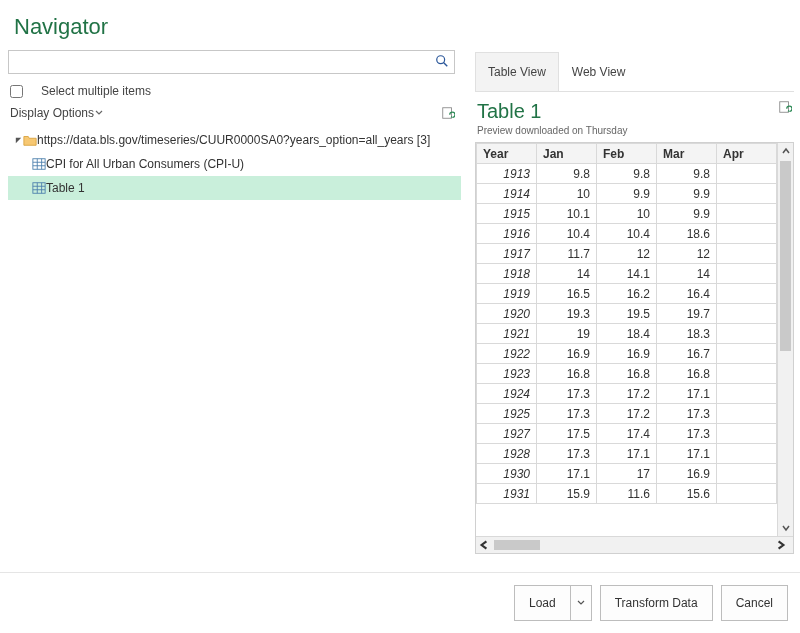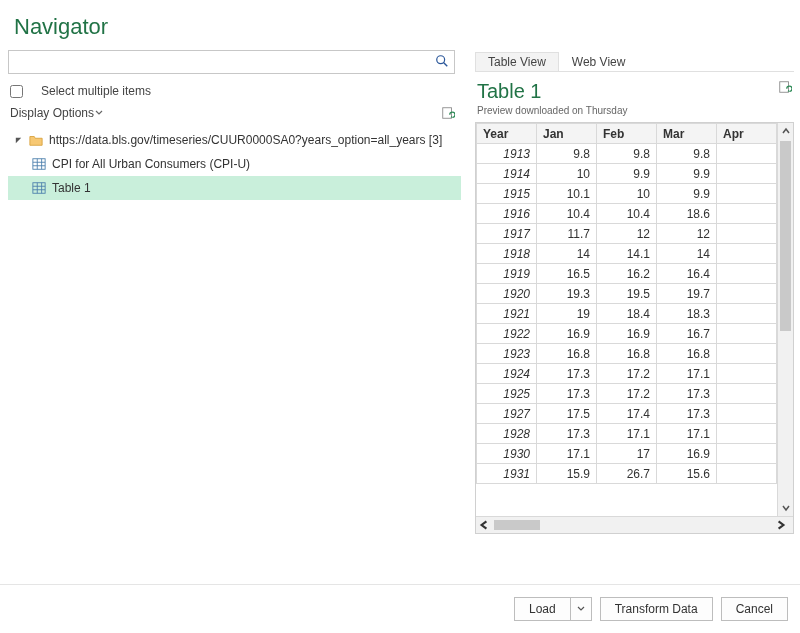--- a/index.html
+++ b/index.html
@@ -11,28 +11,28 @@
   .right { flex:1; display:flex; flex-direction:column; }
   .search-wrap { position:relative; margin:0 6px 6px 0; }
   .search { width:100%; border:1px solid #c7c7c7; height:24px; padding:0 26px 0 6px; font-size:12px; }
   .search-icon { position:absolute; right:6px; top:4px; color:#2b579a; }
   .check-row { display:flex; align-items:center; gap:18px; margin:4px 2px 8px 2px; color:#444; }
   .check-row input { width:13px; height:13px; }
   .display-row { display:flex; align-items:center; justify-content:space-between; margin:0 6px 6px 2px; color:#444; }
   .display-row .label { display:flex; align-items:center; gap:1px; }
   .refresh-icon svg, .search-icon svg { width:14px; height:14px; }
   .tree { margin-top:2px; }
-  .tree-row { display:flex; align-items:center; height:24px; padding-left:6px; gap:6px; cursor:default;text-align:right; }
+  .tree-row { display:flex; align-items:center; height:24px; padding-left:6px; cursor:default;text-align:right; }
   .tree-row.lvl1 { padding-left:24px; }
   .tree-row.selected { background:#c9efdb; }
   .tree-row .caret svg { width:9px; height:9px; }
   .folder-icon svg { width:14px; height:14px; }
   .table-icon svg { width:14px; height:14px; }
   .tabs { display:flex; border-bottom:1px solid #e0e0e0; margin-top:2px; }
-  .tab { padding:2px 12px; font-size:12px; color:#444; cursor:default; border:1px solid transparent; border-bottom:none; }
+  .tab { padding:12px 12px; font-size:12px; color:#444; cursor:default; border:1px solid transparent; border-bottom:none; }
   .tab.active { background:#f3f3f3; border-color:#e0e0e0; }
   .preview-head { display:flex; align-items:flex-start; justify-content:space-between; margin:8px 2px 6px 2px; }
   .preview-title { color:#217346; font-size:20px; }
   .preview-sub { color:#666; font-size:10px; margin-top:2px; }
   .table-wrap { border:1px solid #d0d0d0; position:relative; height:412px; display:flex; flex-direction:column; }
   .table-scroll { position:relative; flex:1; display:flex; overflow:hidden;justify-content:space-between; }
   .data-table { flex:1; overflow:hidden; }
   .data-table table { border-collapse:collapse; width:100%; table-layout:fixed; }
   .data-table th, .data-table td { border:1px solid #d9d9d9; height:20px; padding:0 6px; text-align:right; font-size:12px; font-weight:normal; background:#fff; }
   .data-table th { background:#f4f4f4; text-align:left; font-weight:600; }
@@ -40,21 +40,21 @@
   .col-year { width:60px; }
   .col-m { width:60px; }
   .vscroll { width:16px; background:#f1f1f1; border-left:1px solid #d9d9d9; position:relative; }
   .vscroll .arrow { height:16px; display:flex; align-items:center; justify-content:center; color:#666; }
   .vscroll .thumb { position:absolute; left:2px; right:2px; top:18px; height:190px; background:#c9c9c9; }
   .hscroll { height:17px; background:#f1f1f1; border-top:1px solid #d9d9d9; display:flex; align-items:center; justify-content:space-between; padding:0 2px; }
   .hscroll .arrow { width:16px; text-align:center; color:#444; }
   .hscroll .track { flex:1; position:relative; height:10px; }
   .hscroll .thumb { position:absolute; left:0; width:46px; top:0; bottom:0; background:#c9c9c9; }
   .footer { border-top:1px solid #e5e5e5; background:#fff; padding:12px; display:flex; justify-content:flex-end; gap:8px; }
-  .btn { border:1px solid #bdbdbd; background:#fdfdfd; height:24px; padding:0 14px; font-size:12px; color:#333; cursor:default; }
+  .btn { border:1px solid #bdbdbd; background:#fdfdfd; height:36px; padding:0 14px; font-size:12px; color:#333; cursor:default; }
   .btn-split { display:flex; }
   .btn-split .main { border-right:none; }
   .btn-split .drop { width:22px; padding:0; border-left:1px solid #bdbdbd; display:flex; align-items:center; justify-content:center; }
   svg { display:block; }
 </style>
 </head>
 <body>
 
 <div class="window">
   <div class="title">Navigator</div>
@@ -287,21 +287,21 @@
                   <tr>
                     <td class="yr">1930</td>
                     <td>17.1</td>
                     <td>17</td>
                     <td>16.9</td>
                     <td></td>
                   </tr>
                   <tr>
                     <td class="yr">1931</td>
                     <td>15.9</td>
-                    <td>26.7</td>
+                    <td>11.6</td>
                     <td>15.6</td>
                     <td></td>
                   </tr>
                 </tbody>
             </table>
           </div>
           <div class="vscroll">
             <div class="arrow">
                 <svg width="10" height="10" viewBox="0 0 10 10">
                   <path d="M2 7 L5 3 L8 7" fill="none" stroke="#555" stroke-width="1.5"></path>

